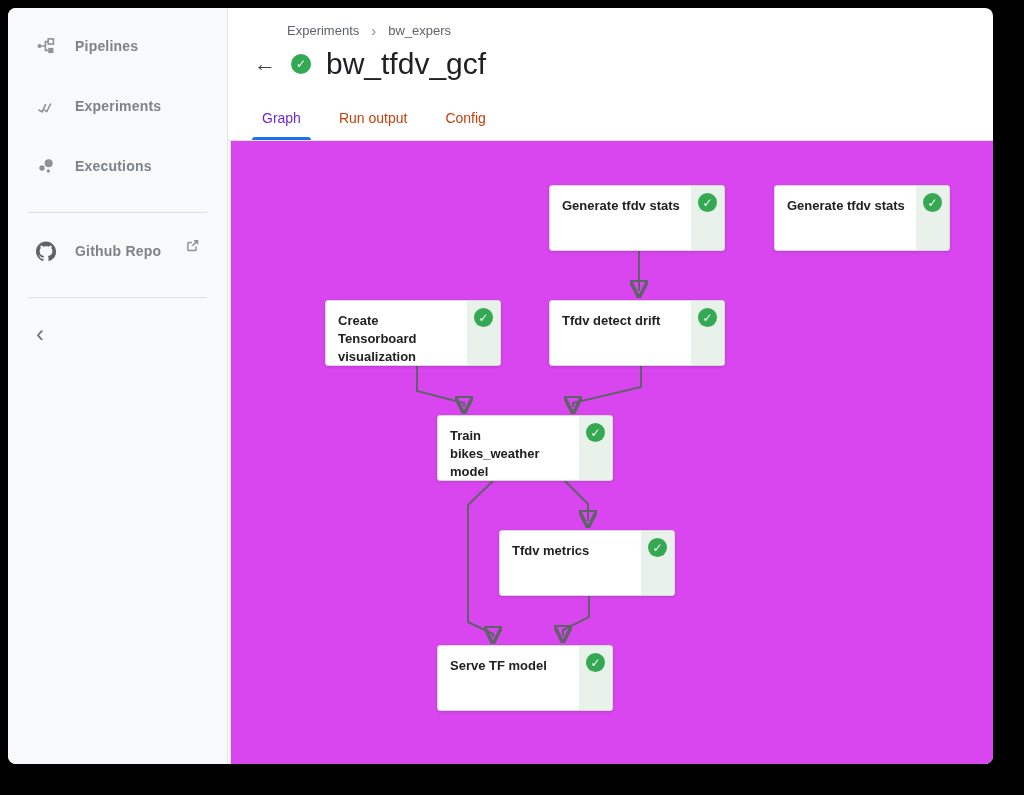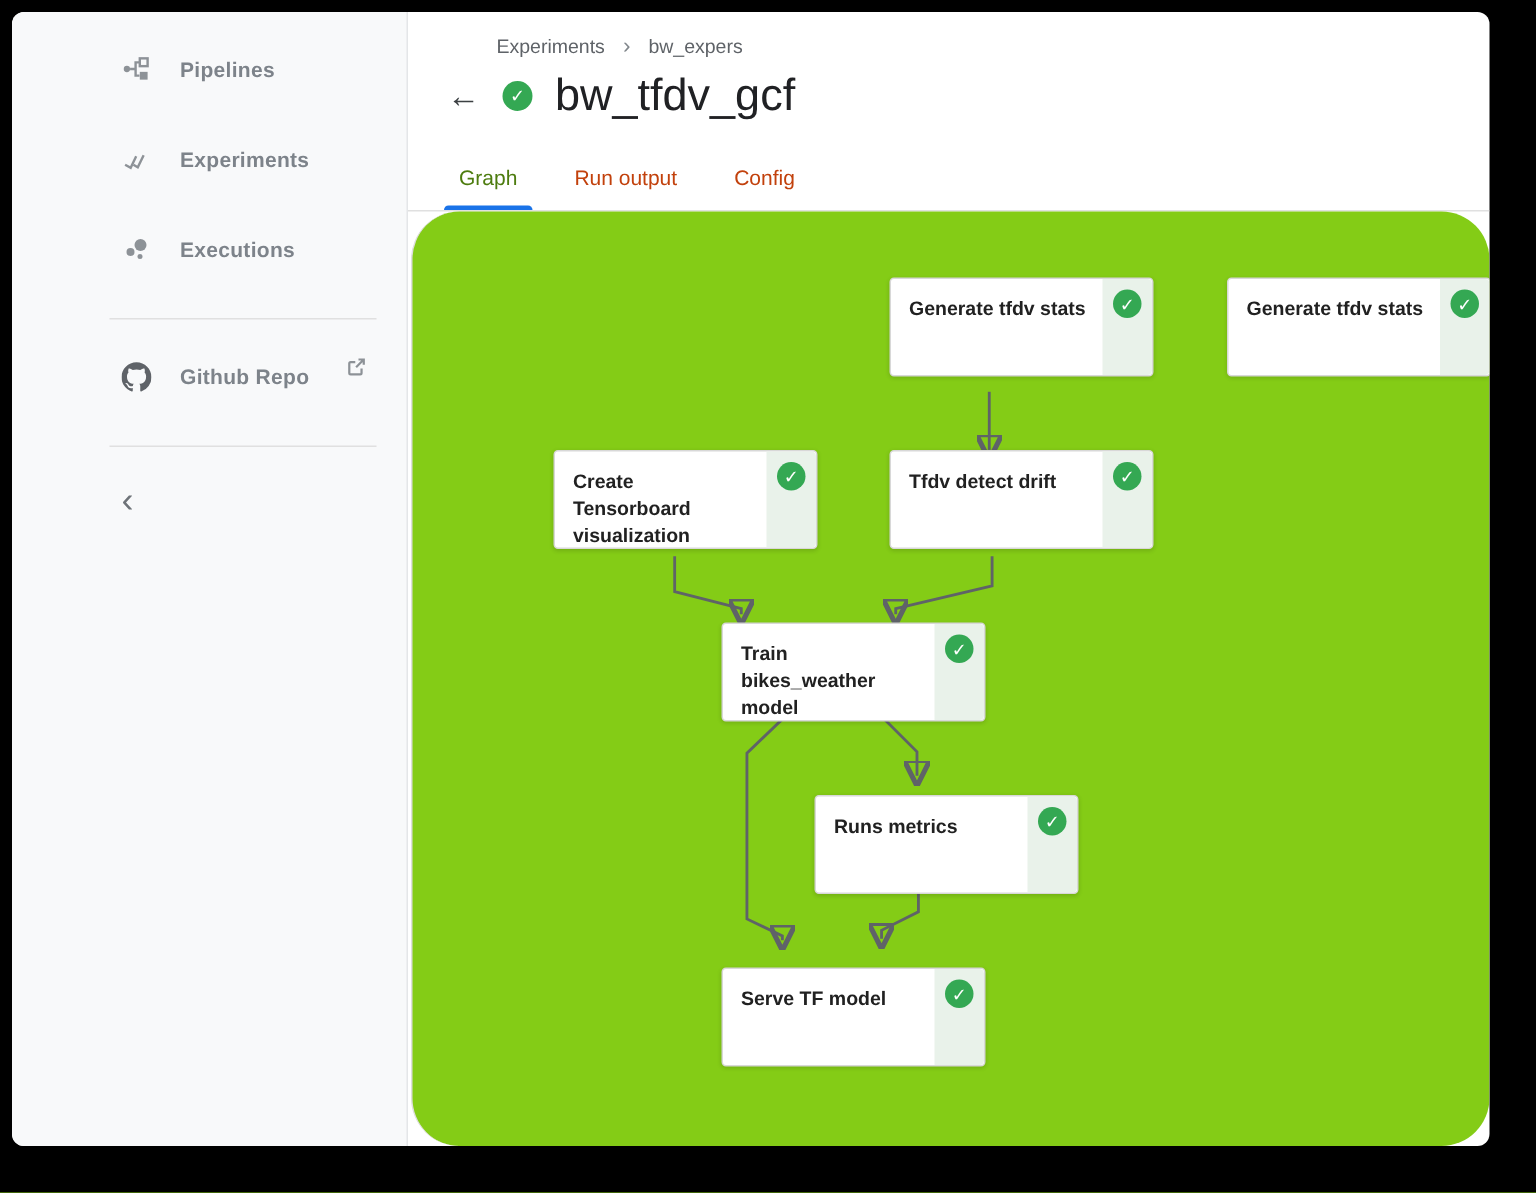--- a/index.html
+++ b/index.html
@@ -1,19 +1,19 @@
 <!DOCTYPE html>
 <html><head>
 <meta charset="utf-8">
 <style>
   html,body{margin:0;padding:0;}
   body{width:1024px;height:795px;background:#000;font-family:"Liberation Sans","DejaVu Sans",sans-serif;position:relative;overflow:hidden;}
   .window{position:absolute;left:8px;top:8px;width:985px;height:756px;background:#fff;border-radius:8px;overflow:hidden;display:flex;box-shadow:3px 5px 14px rgba(0,0,0,.85);}
   
-  .sidebar{width:264px;background:#f8f9fa;border-right:1px solid #e4e6e8;box-sizing:border-box;padding-top:8px;flex:0 0 auto;padding-left:45px;}
+  .sidebar{width:220px;background:#f8f9fa;border-right:1px solid #e4e6e8;box-sizing:border-box;padding-top:8px;flex:0 0 auto;}
   .side-item{height:60px;display:flex;align-items:center;padding-left:28px;gap:19px;cursor:pointer;}
   .side-item .ic{width:20px;height:20px;flex:0 0 20px;display:flex;align-items:center;justify-content:center;}
   .side-item .lbl{font-size:14px;font-weight:700;color:#7d838a;letter-spacing:.2px;}
   .side-item.active .lbl{color:#1a73e8;}
   .side-divider{height:1px;background:#e0e0e0;margin:16px 20px 8px 20px;}
   .ext{margin-left:6px;position:relative;top:-4px;}
   .collapse-btn{margin-top:18px;padding-left:28px;height:36px;display:flex;align-items:center;cursor:pointer;}
   .collapse-btn .glyph{font-size:24px;color:#6e7378;line-height:1;font-weight:400;}
   
   .main{flex:1;display:flex;flex-direction:column;min-width:0;}
@@ -22,24 +22,24 @@
   .crumb{cursor:pointer;}
   .crumb-sep{color:#80868b;font-size:15px;line-height:1;}
   .title-row{display:flex;align-items:center;padding-left:26px;margin-top:9px;gap:15px;}
   .back-btn{font-size:22px;color:#3c4043;cursor:pointer;line-height:1;}
   .check-circle{display:inline-flex;align-items:center;justify-content:center;background:#34a853;color:#fff;border-radius:50%;font-weight:700;}
   .title-check{width:20px;height:20px;font-size:12px;}
   .page-title{font-size:30px;color:#202124;font-weight:500;}
   
   .tabbar{height:56px;display:flex;align-items:flex-end;padding-left:18px;gap:6px;border-bottom:1px solid #e0e0e0;box-sizing:border-box;flex:0 0 auto;}
   .tab{position:relative;padding:0 16px 14px 16px;font-size:14px;font-weight:500;color:#c2410c;cursor:pointer;}
-  .tab.active{color:#4d7c0f;}
+  .tab.active{color:#6d28d9;}
   .tab.active::after{content:"";position:absolute;left:6px;right:6px;bottom:0;height:3px;background:#1a73e8;border-radius:3px 3px 0 0;}
   
-  .graph-area{flex:1;position:relative;background:#84cc16;margin-left:2px;border-left:1px solid #dedede;overflow:hidden;border-radius:32px;}
+  .graph-area{flex:1;position:relative;background:#d946ef;margin-left:2px;border-left:1px solid #dedede;overflow:hidden;}
   .edges{position:absolute;left:0;top:0;width:100%;height:100%;}
   .edges path{stroke:#5f6368;stroke-width:2;fill:none;}
   .node{position:absolute;width:176px;height:66px;background:#fff;border:1px solid #d8d8d8;border-radius:3px;box-shadow:0 1px 3px rgba(0,0,0,.14);box-sizing:border-box;cursor:pointer;}
   .node-label{display:block;padding:11px 10px 0 12px;width:118px;font-size:13px;font-weight:700;color:#212121;line-height:1.4;}
   .node-status{position:absolute;top:0;right:0;bottom:0;width:33px;background:#e9f2ea;display:flex;justify-content:center;align-items:flex-start;padding-top:7px;box-sizing:border-box;border-radius:0 3px 3px 0;}
   .node-check{width:19px;height:19px;font-size:12px;}
   svg .st{stroke:#8d9297;fill:none;stroke-width:1.6;}
   svg .fl{fill:#8d9297;}
 </style>
 </head>
@@ -177,21 +177,21 @@
       </div>
 
       <div class="node" style="left:206px;top:274px;">
         <span class="node-label">Train bikes_weather model</span>
         <div class="node-status">
           <span class="check-circle node-check">✓</span>
         </div>
       </div>
 
       <div class="node" style="left:268px;top:389px;">
-        <span class="node-label">Runs metrics</span>
+        <span class="node-label">Tfdv metrics</span>
         <div class="node-status">
           <span class="check-circle node-check">✓</span>
         </div>
       </div>
 
       <div class="node" style="left:206px;top:504px;">
         <span class="node-label">Serve TF model</span>
         <div class="node-status">
           <span class="check-circle node-check">✓</span>
         </div>

